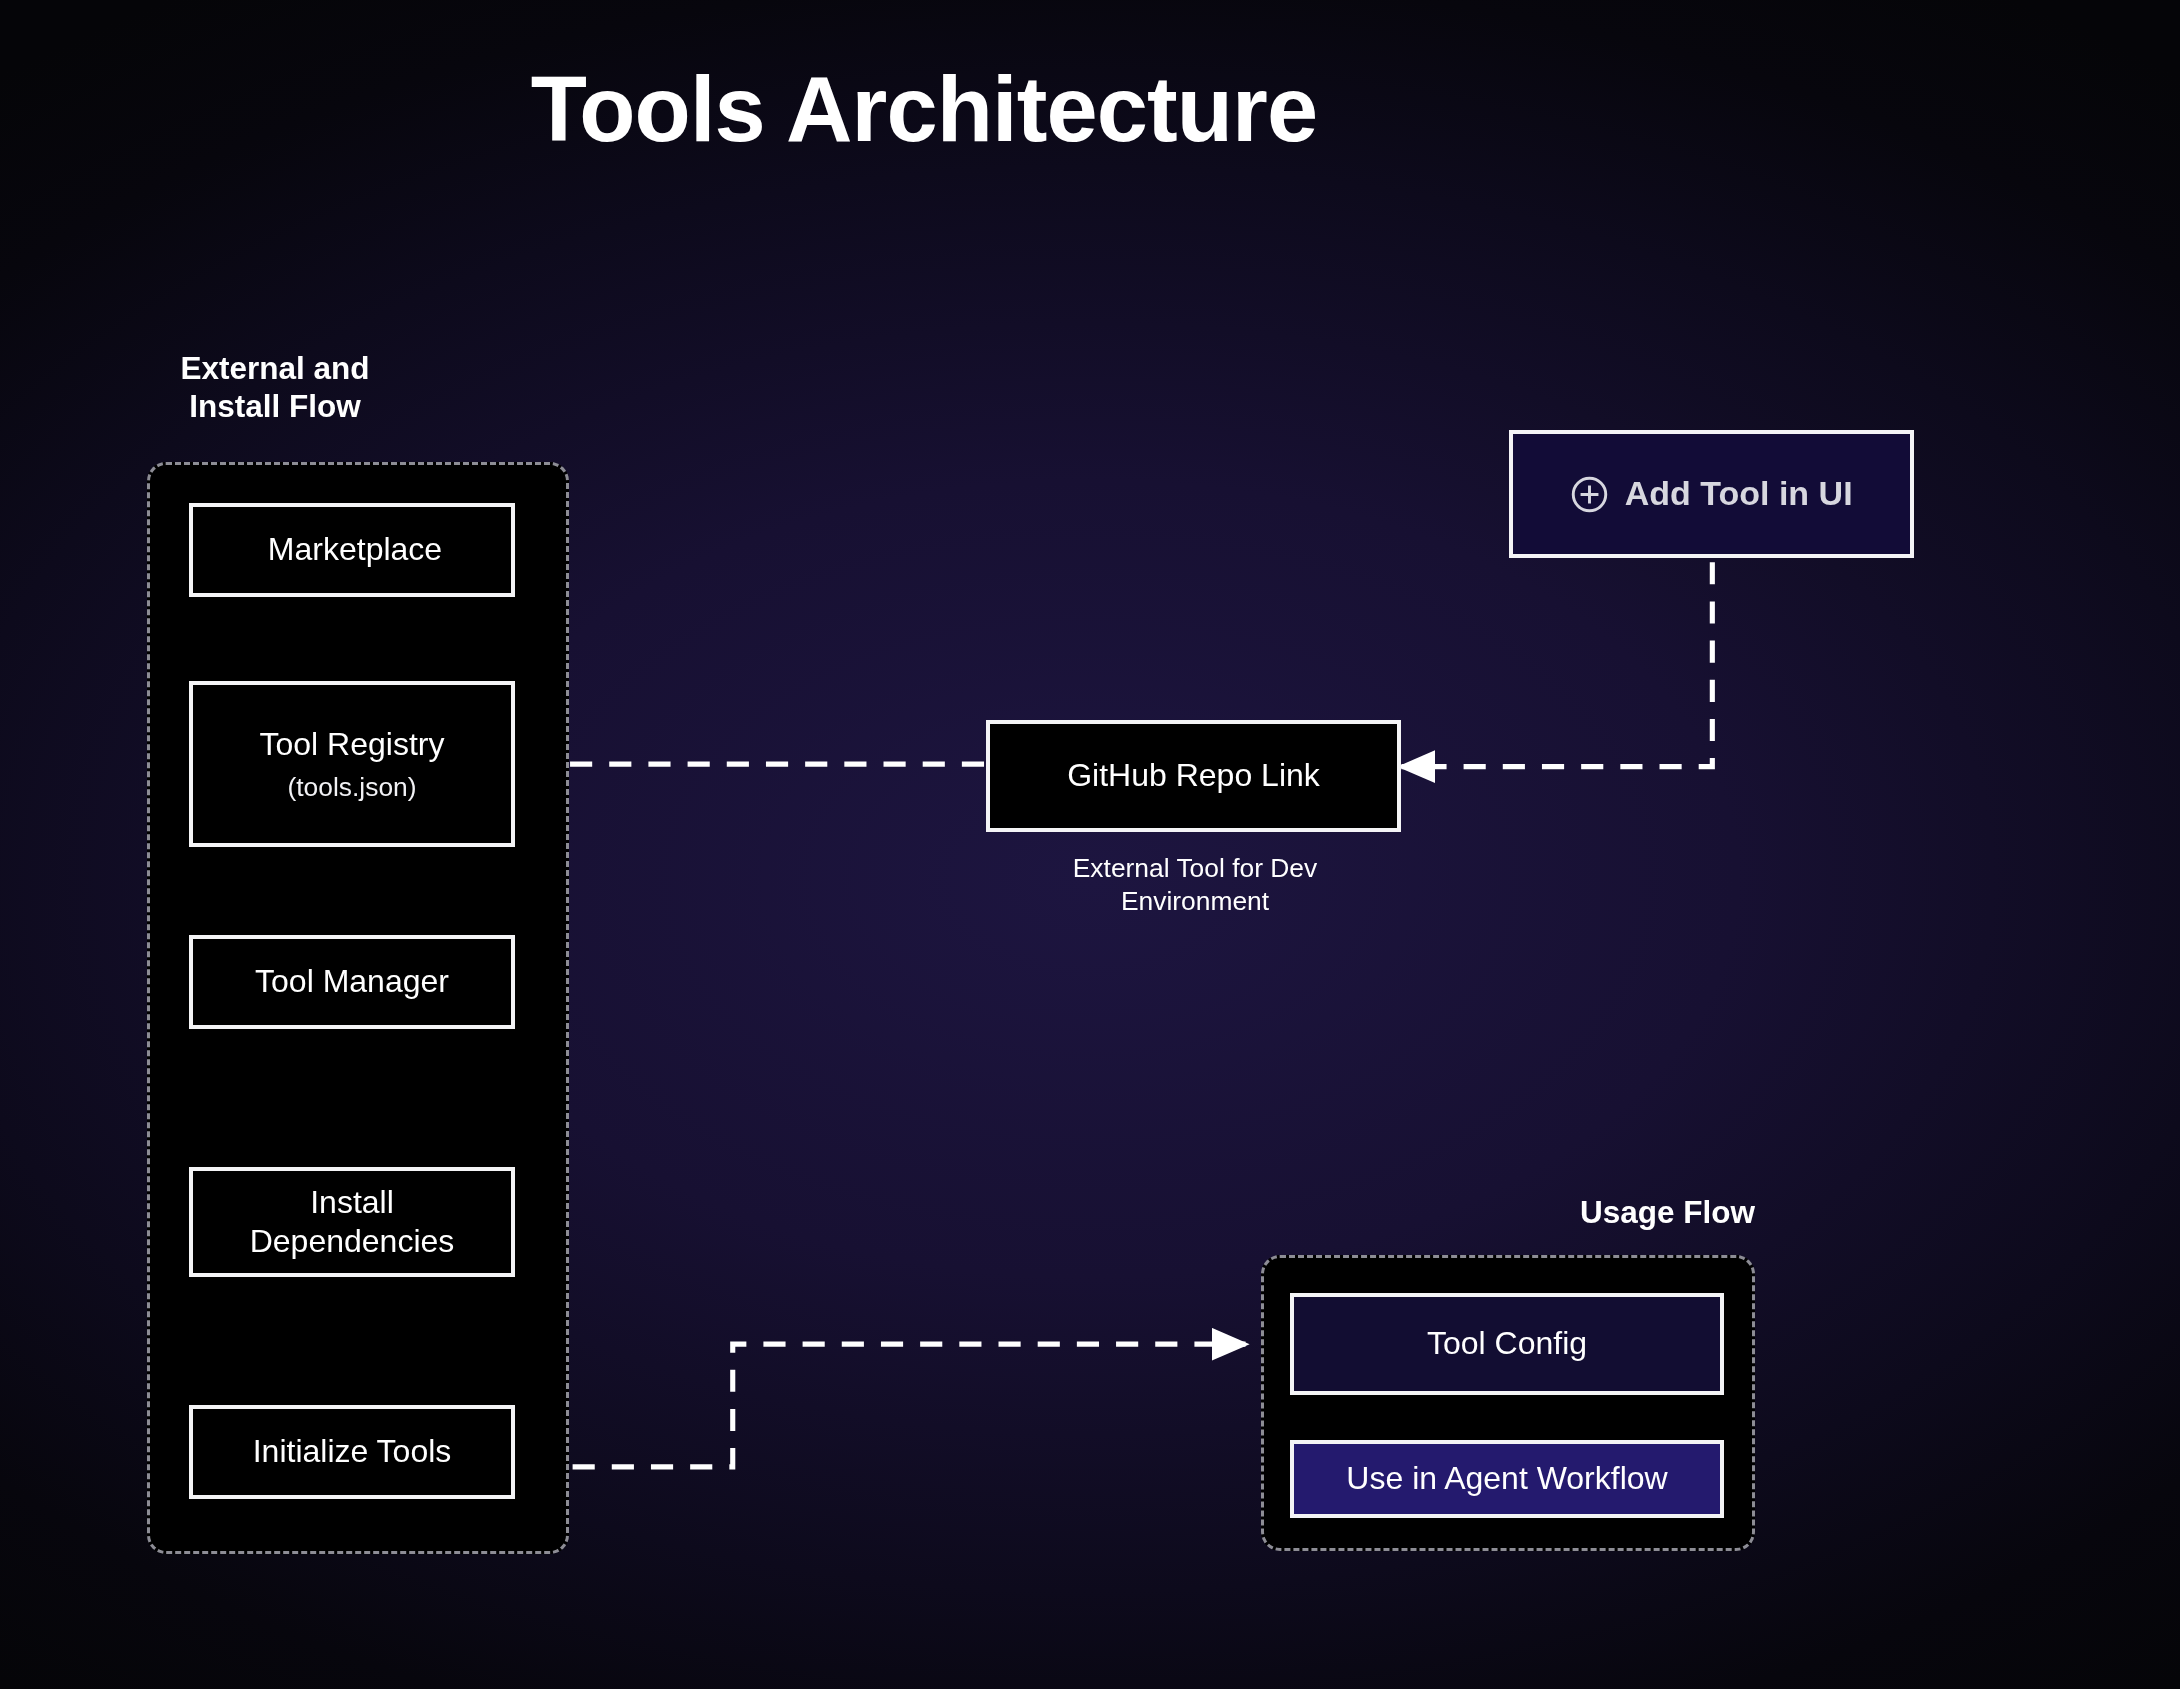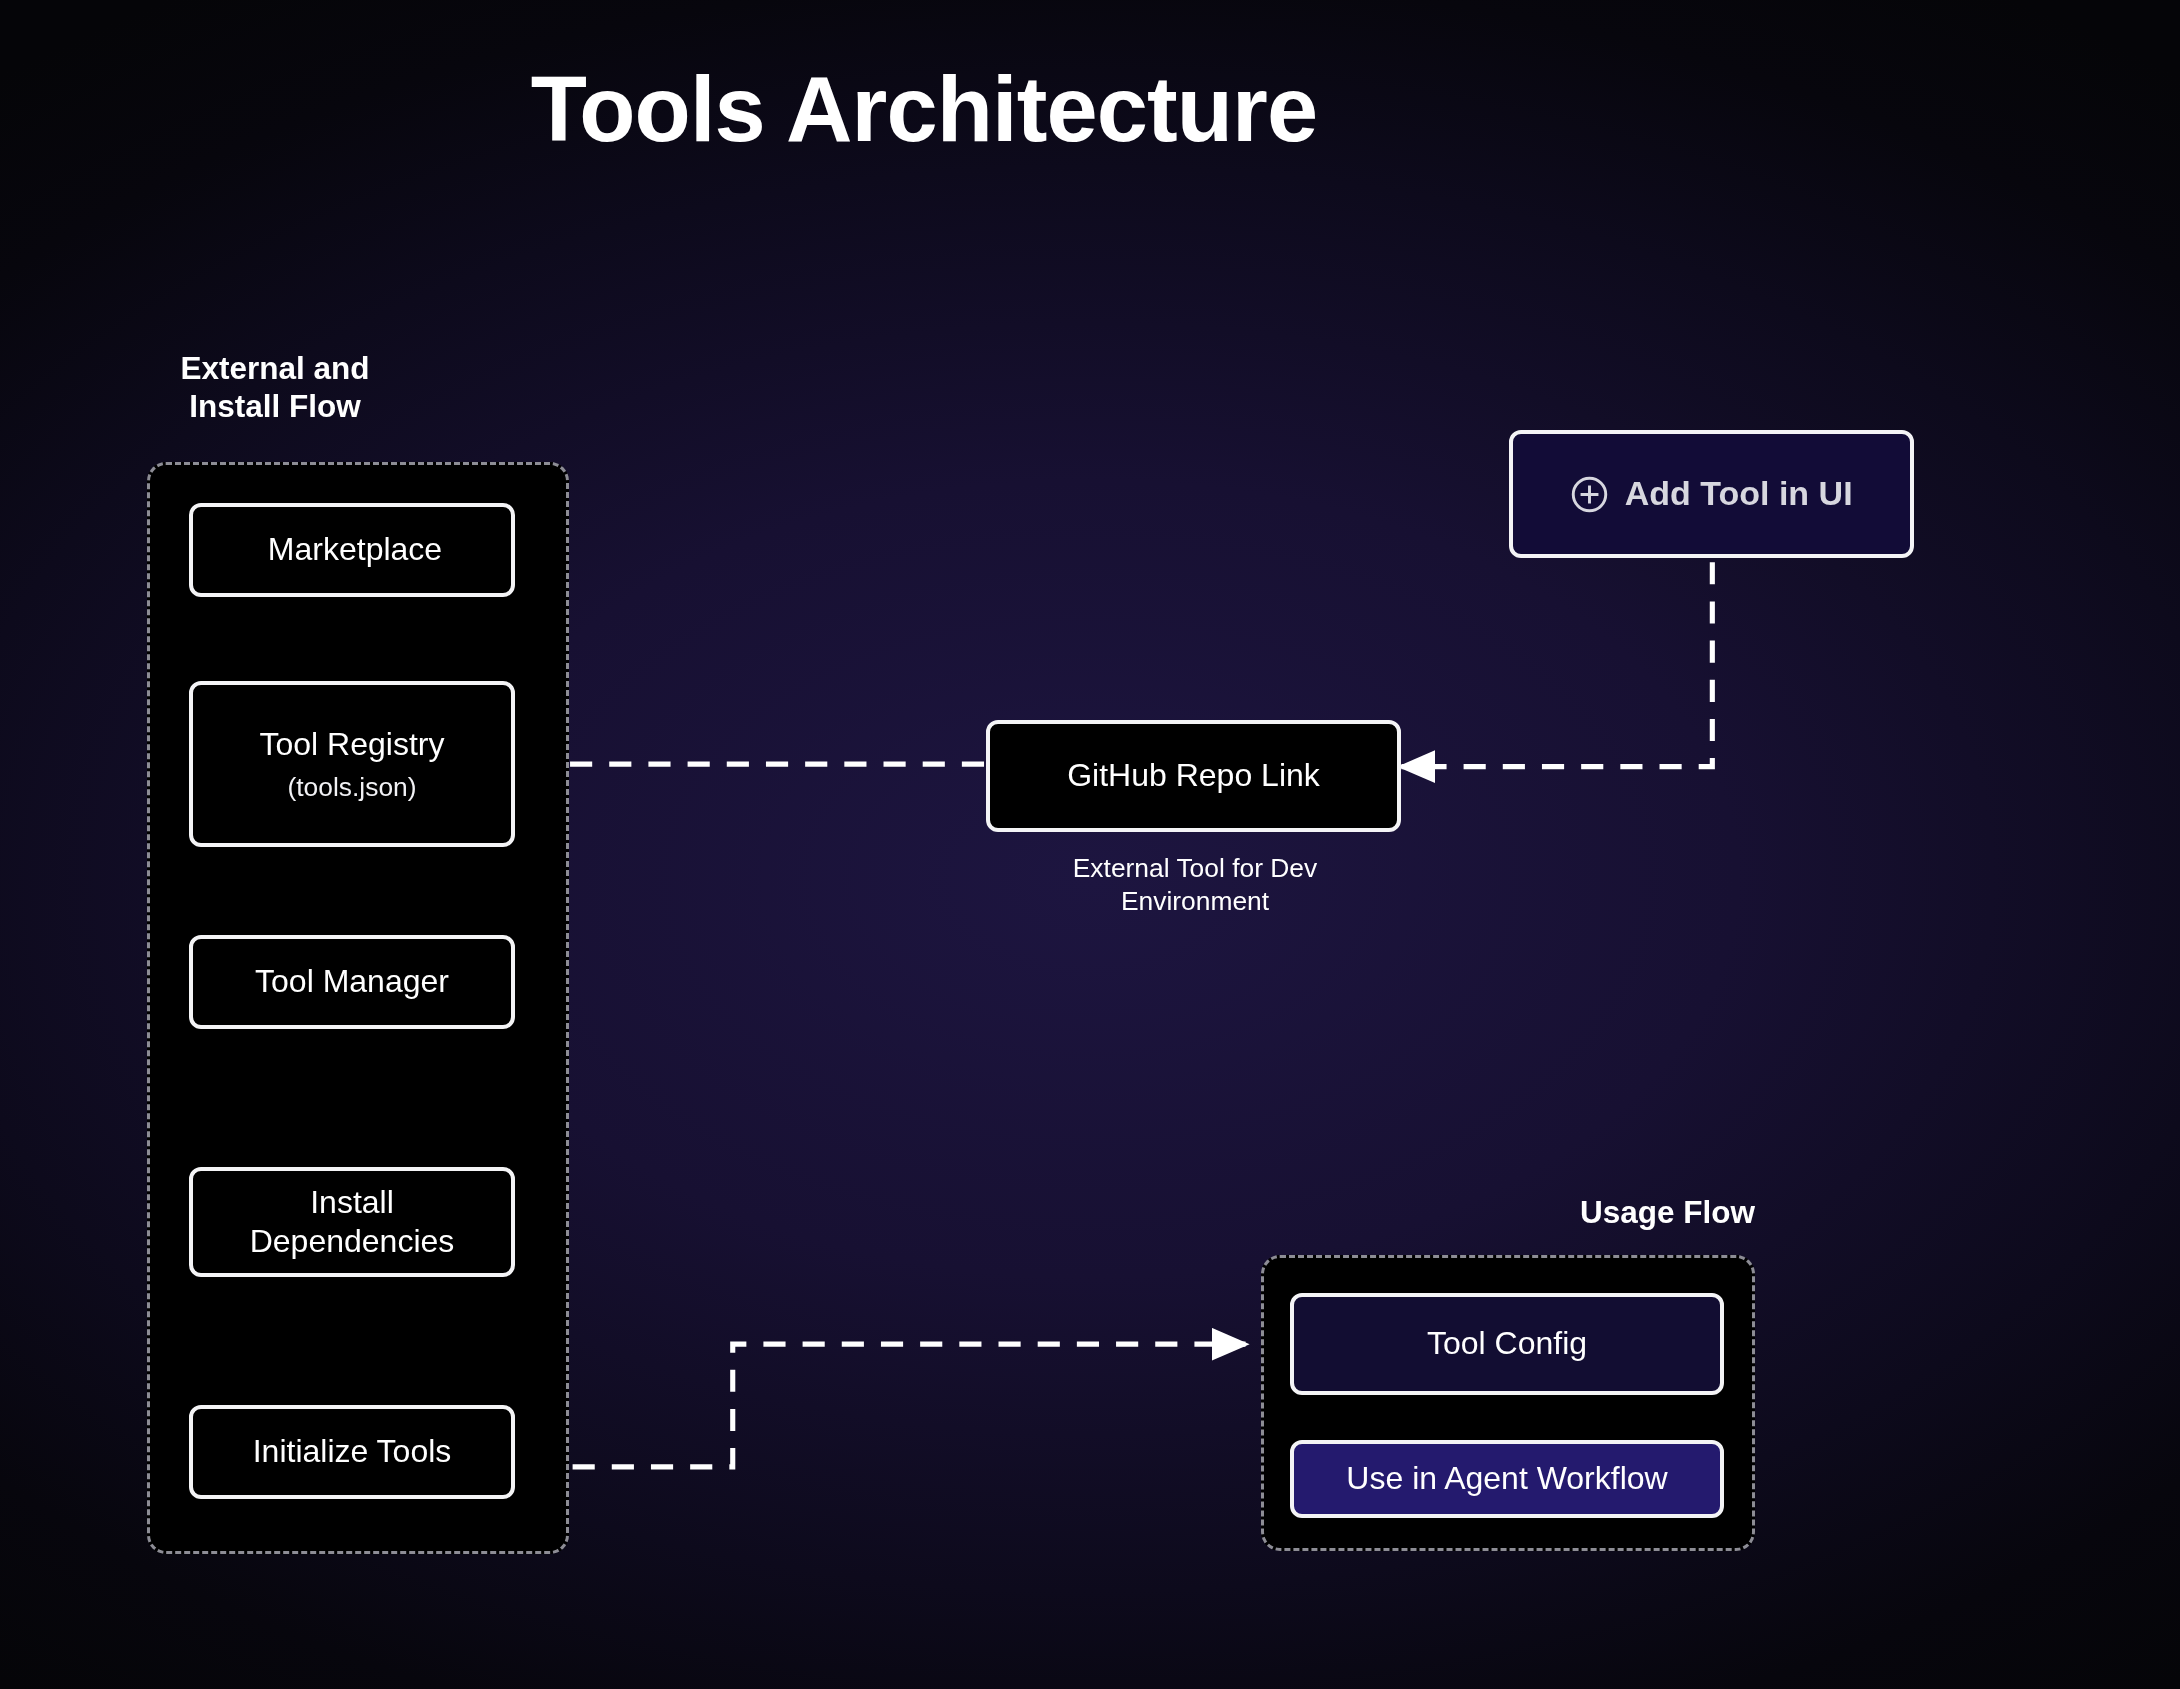--- a/index.html
+++ b/index.html
@@ -49,21 +49,21 @@
     font-size: 31.5px;
     font-weight: bold;
     line-height: 1.22;
   }
 
   
   .node {
     position: absolute;
     box-sizing: border-box;
     border: 4.3px solid #f4f4f6;
-    border-radius: 12px;
+    border-radius: 0;
     background: #000000;
     color: #ffffff;
     display: flex;
     flex-direction: column;
     align-items: center;
     justify-content: center;
     text-align: center;
     font-size: 32px;
     line-height: 1.22;
   }

